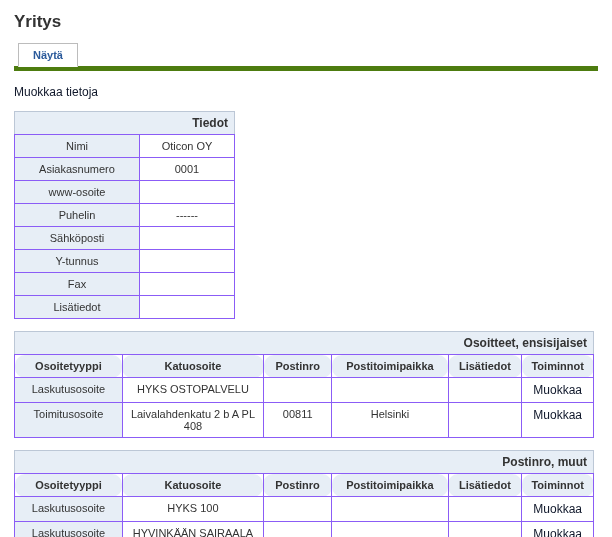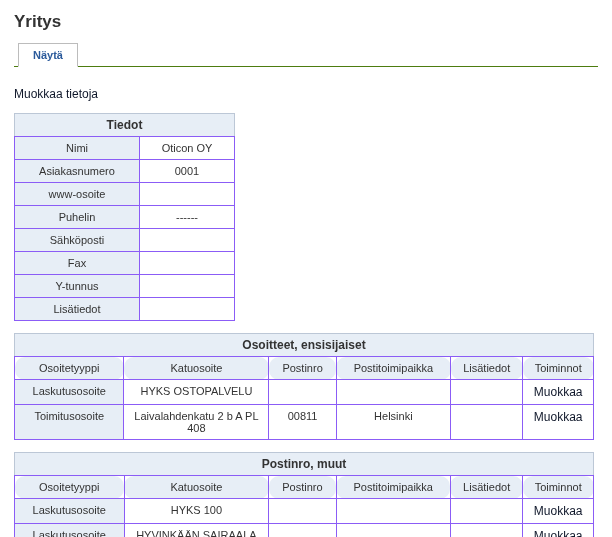--- a/index.html
+++ b/index.html
@@ -12,22 +12,22 @@
     width: 612px;
     box-sizing: border-box;
   }
   h1 {
     font-size: 17px;
     color: #333;
     margin: 2px 0 10px 0;
     font-weight: bold;
   }
   .tabs {
-    border-bottom: 1px solid #4d7c0f;
-    margin-bottom: 20px;
+    border-bottom: 5px solid #4d7c0f;
+    margin-bottom: 14px;
     padding-left: 4px;
   }
   .tab {
     display: inline-block;
     border: 1px solid #bcbcbc;
     border-bottom: 1px solid #fff;
     padding: 5px 14px;
     font-size: 11px;
     color: #2b5a9b;
     background: #fff;
@@ -39,21 +39,21 @@
     color: #0f172a;
     text-decoration: none;
     font-size: 12px;
   }
 
   table {
     border-collapse: collapse;
     margin-top: 12px;
   }
   table caption {
-    text-align: center;
+    text-align: right;
     font-weight: bold;
     color: #333;
     font-size: 12px;
     padding: 4px 6px;
     background: #e7eef6;
     border: 1px solid #bcc7d6;
     border-bottom: none;
   }
   th, td {
     border: 1px solid #8b5cf6;
@@ -69,21 +69,21 @@
   }
   .info-table .label-cell {
     background: #e7eef6;
     width: 110px;
   }
   .info-table .value-cell {
     background: #fff;
     width: 80px;
   }
   .addr-table { width: 580px; }
-  .addr-table th { font-weight: normal; border-radius: 10px; }
+  .addr-table th { font-weight: bold; border-radius: 10px; }
   .col-type { width: 108px; background:#e7eef6;}
   .col-street { width: 162px; }
   .col-post { width: 60px; margin-left: 36px; }
   .col-city { width: 112px; }
   .col-extra { width: 64px; }
   .col-act { width: 60px; margin-left: 40px; }
   .cut { overflow:hidden; height: 537px; }
 </style>
 </head>
 <body>
@@ -116,25 +116,25 @@
         </tr>
         <tr>
           <td class="label-cell">Puhelin</td>
           <td class="value-cell">------</td>
         </tr>
         <tr>
           <td class="label-cell">Sähköposti</td>
           <td class="value-cell"></td>
         </tr>
         <tr>
+          <td class="label-cell">Y-tunnus</td>
+          <td class="value-cell"></td>
+        </tr>
+        <tr>
           <td class="label-cell">Fax</td>
-          <td class="value-cell"></td>
-        </tr>
-        <tr>
-          <td class="label-cell">Y-tunnus</td>
           <td class="value-cell"></td>
         </tr>
         <tr>
           <td class="label-cell">Lisätiedot</td>
           <td class="value-cell"></td>
         </tr>
       </tbody>
 </table>
 
 

